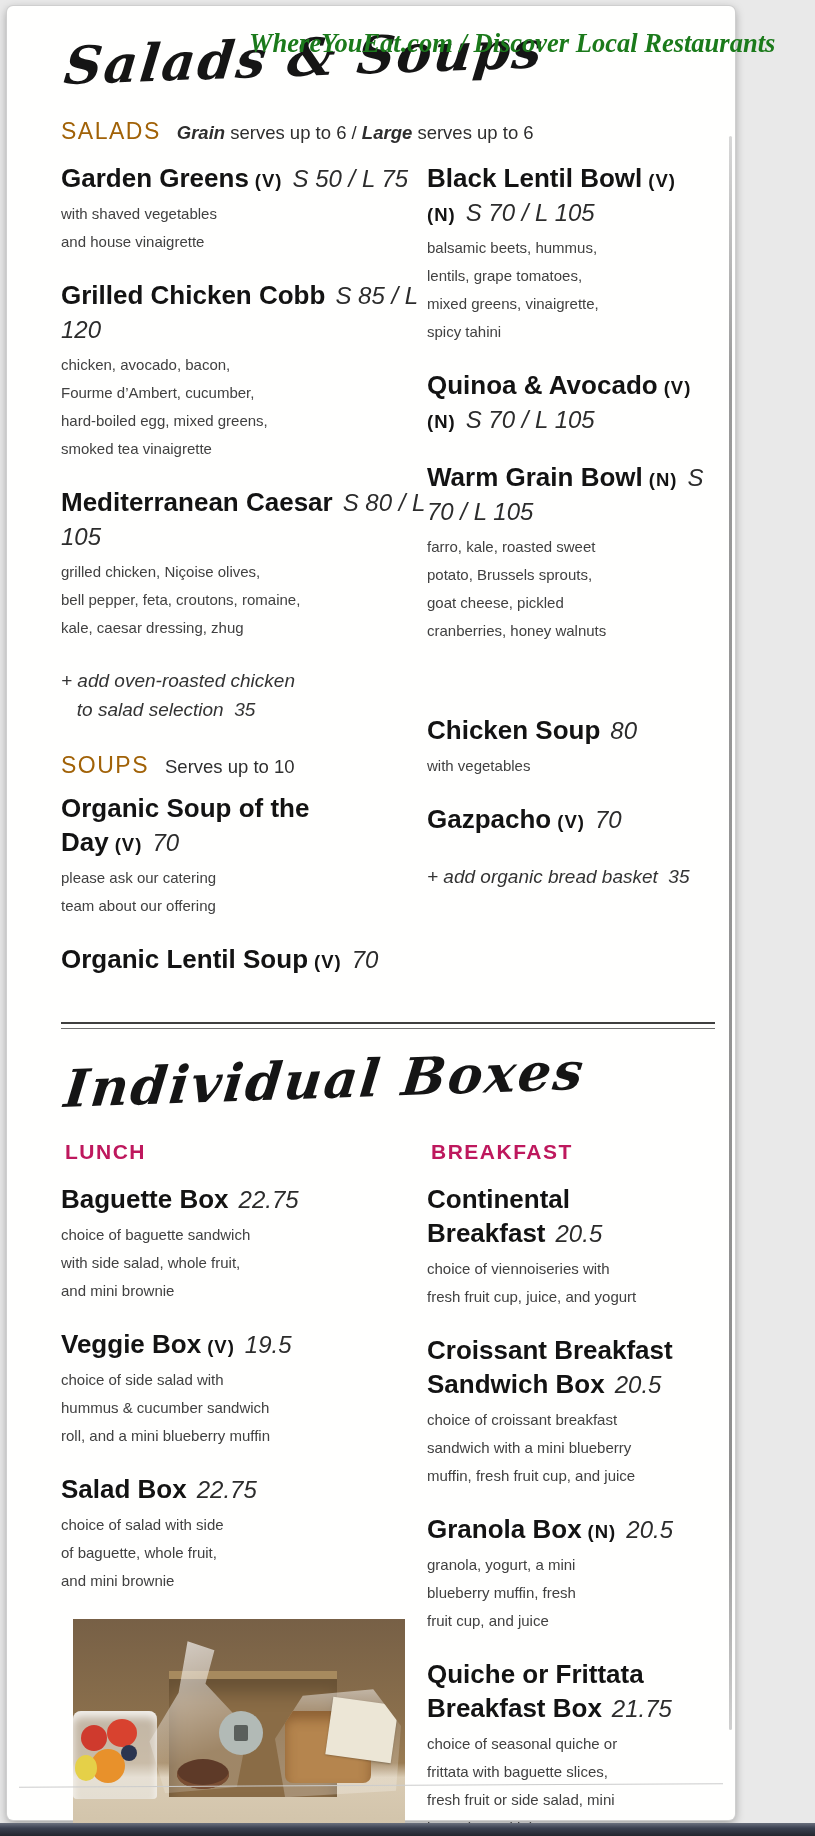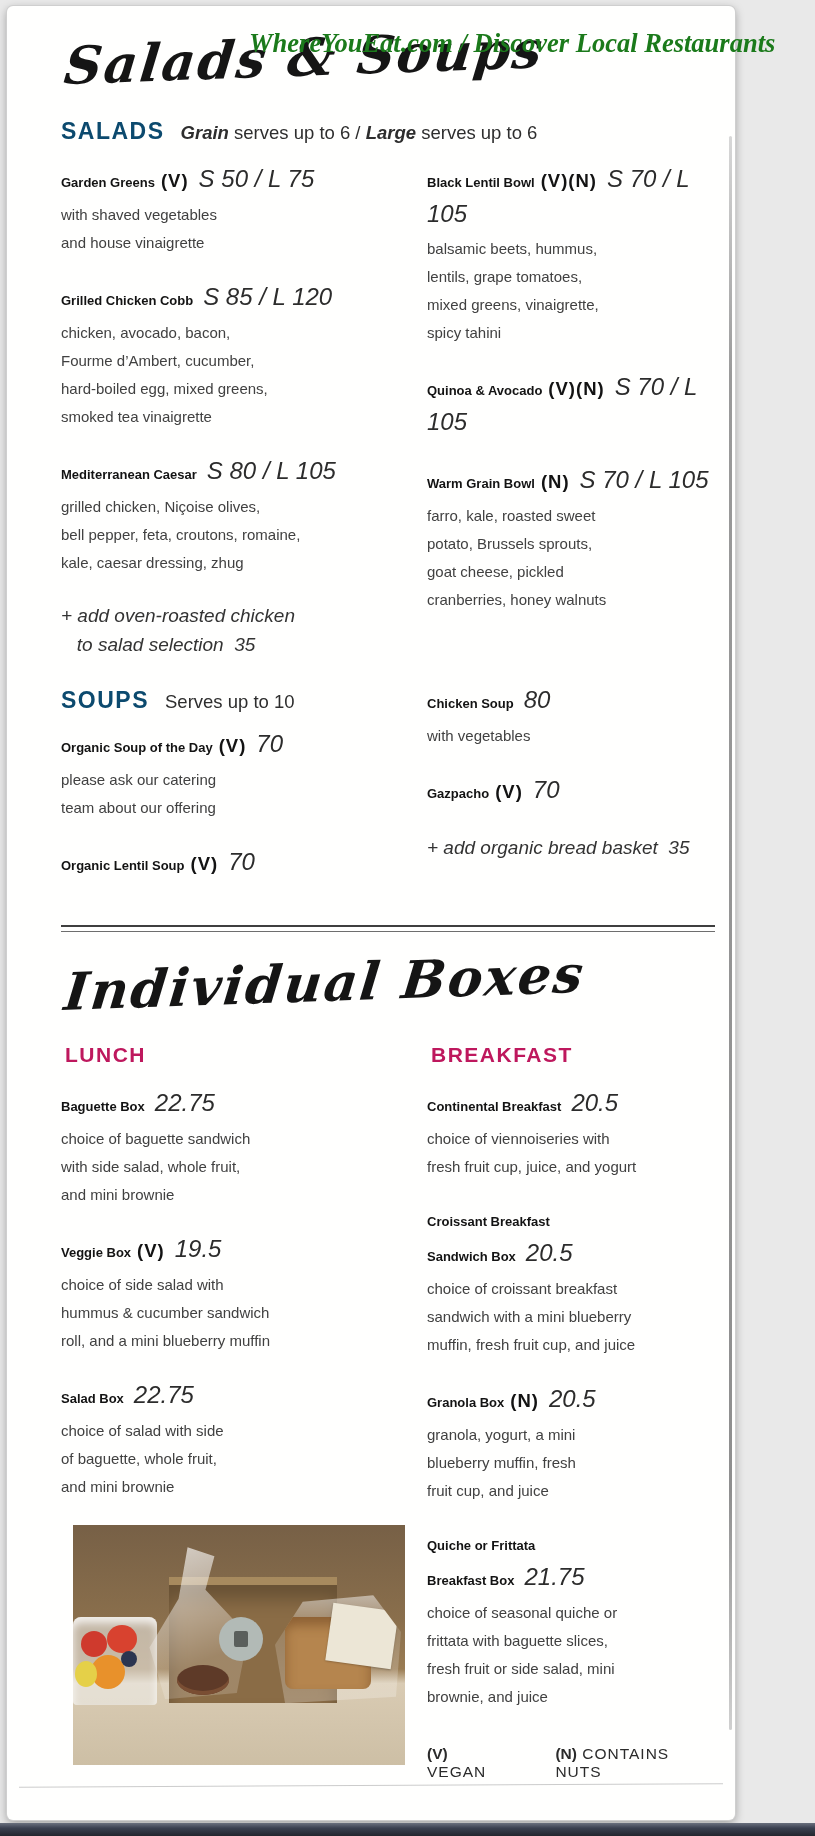--- a/index.html
+++ b/index.html
@@ -11,30 +11,30 @@
   .curl{position:absolute;left:12px;right:12px;bottom:34px;border-top:1px solid #cccccc;transform:rotate(-.3deg);}
   .bottom-bar{position:absolute;left:0;right:0;bottom:0;height:13px;
     background:linear-gradient(180deg,#6a707e 0%,#3a4050 40%,#23262e 100%);}
   .watermark{position:absolute;left:242px;top:22px;white-space:nowrap;z-index:5;
     font-family:"Liberation Serif",serif;font-style:italic;font-weight:700;font-size:26.5px;color:#1b7a1b;}
   .content{position:absolute;left:50px;right:16px;top:26px;}
   .script{font-family:"DejaVu Serif",serif;font-style:italic;font-weight:600;color:#151515;
     font-size:52px;letter-spacing:2px;transform:skewX(-8deg) rotate(-2deg);transform-origin:left bottom;
     margin:0 0 18px 4px;line-height:1.3;}
   .subhead{display:flex;align-items:baseline;gap:16px;margin:2px 0 18px 4px;}
-  .caps{font-size:23px;font-weight:700;letter-spacing:1.5px;color:#0c4a6e;}
+  .caps{font-size:23px;font-weight:400;letter-spacing:1.5px;color:#a16207;}
   .caps2{font-size:21px;font-weight:800;letter-spacing:1.5px;color:#be185d;margin:0 0 20px 4px;}
   .note{font-size:18.5px;color:#2e2e2e;}
   .bi{font-weight:700;font-style:italic;}
   .cols{display:flex;}
   .col-l{width:368px;flex:0 0 368px;padding-left:4px;box-sizing:border-box;}
   .col-r{flex:1;padding-left:2px;}
   .item{margin-bottom:24px;}
   .item-title{line-height:31px;margin-bottom:3px;}
-  .name{font-size:13px;font-weight:700;color:#131313;white-space:pre-line;}
+  .name{font-size:26px;font-weight:700;color:#131313;white-space:pre-line;}
   .badges{font-size:18.5px;font-weight:700;color:#131313;margin-left:6px;letter-spacing:1px;}
   .price{font-size:24px;font-style:italic;color:#2c2c2c;margin-left:10px;}
   .desc{font-size:15px;color:#414141;line-height:28px;white-space:pre-line;}
   .addon{font-size:19px;font-style:italic;color:#333;line-height:29px;white-space:pre-line;margin:4px 0 28px 0;}
   .soups-head{margin:14px 0 14px 0;}
   .spacer-soups{height:46px;}
   .divider{height:4px;border-top:2px solid #3f3f3f;border-bottom:1px solid #6e6e6e;margin:20px 4px 26px 4px;}
   .legend{display:flex;gap:44px;margin-top:34px;font-size:15.5px;letter-spacing:1px;color:#2b2b2b;}
   .legend b{font-weight:700;letter-spacing:0;}
   

